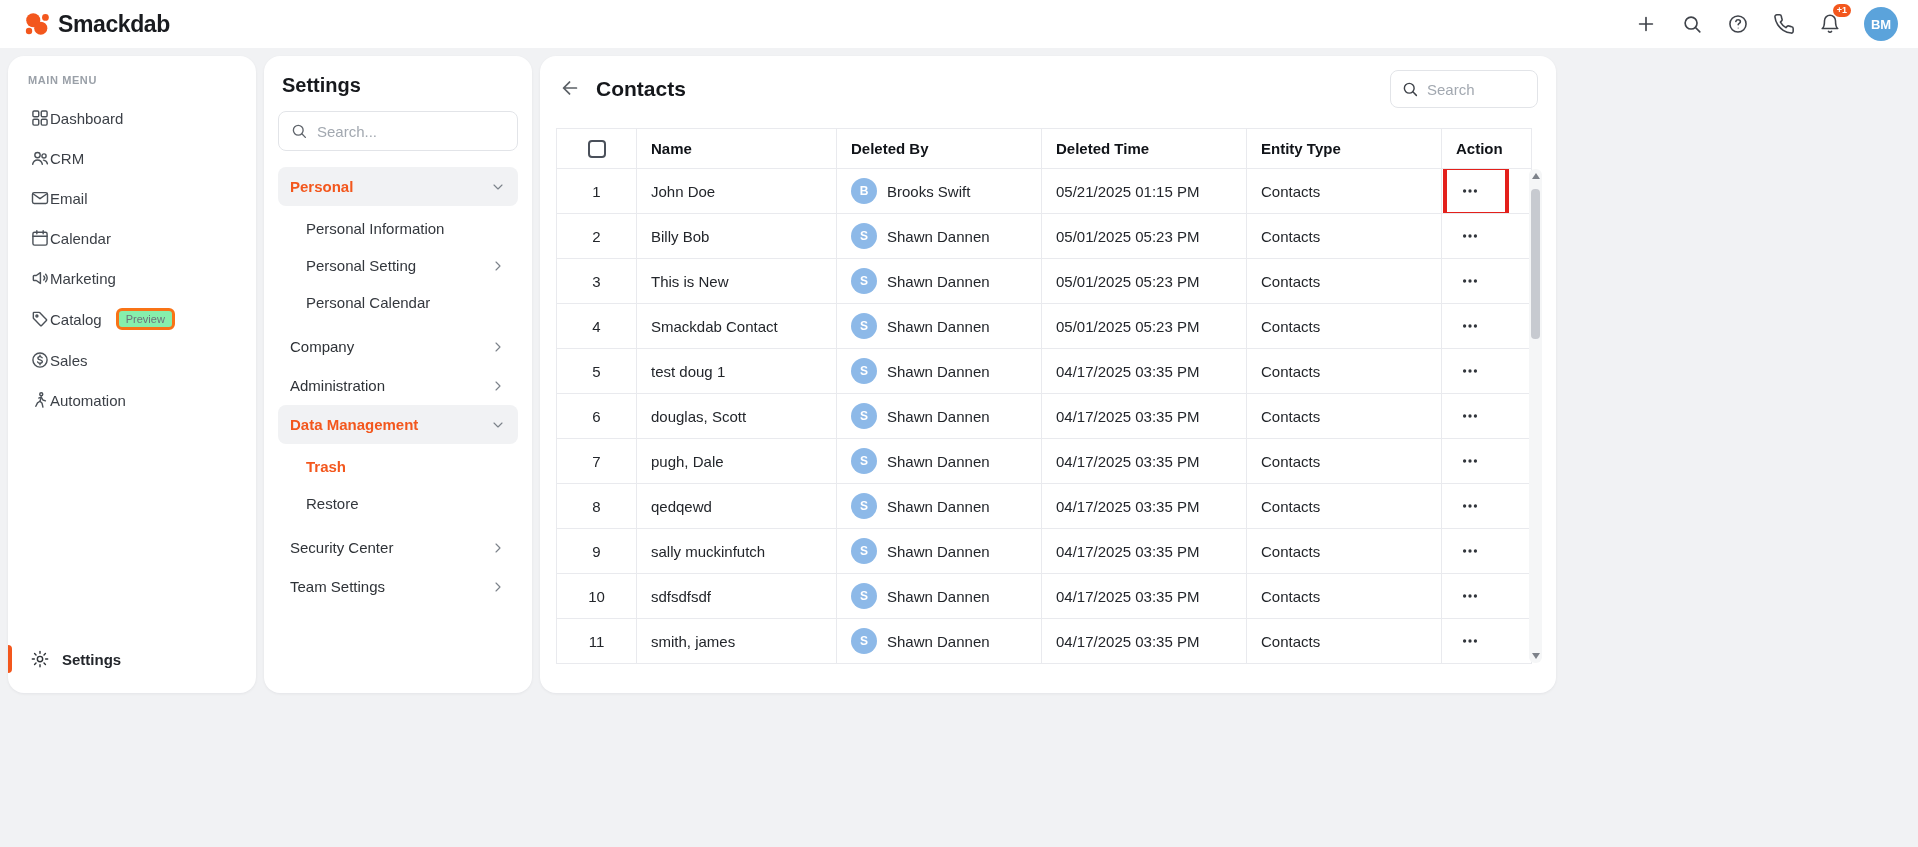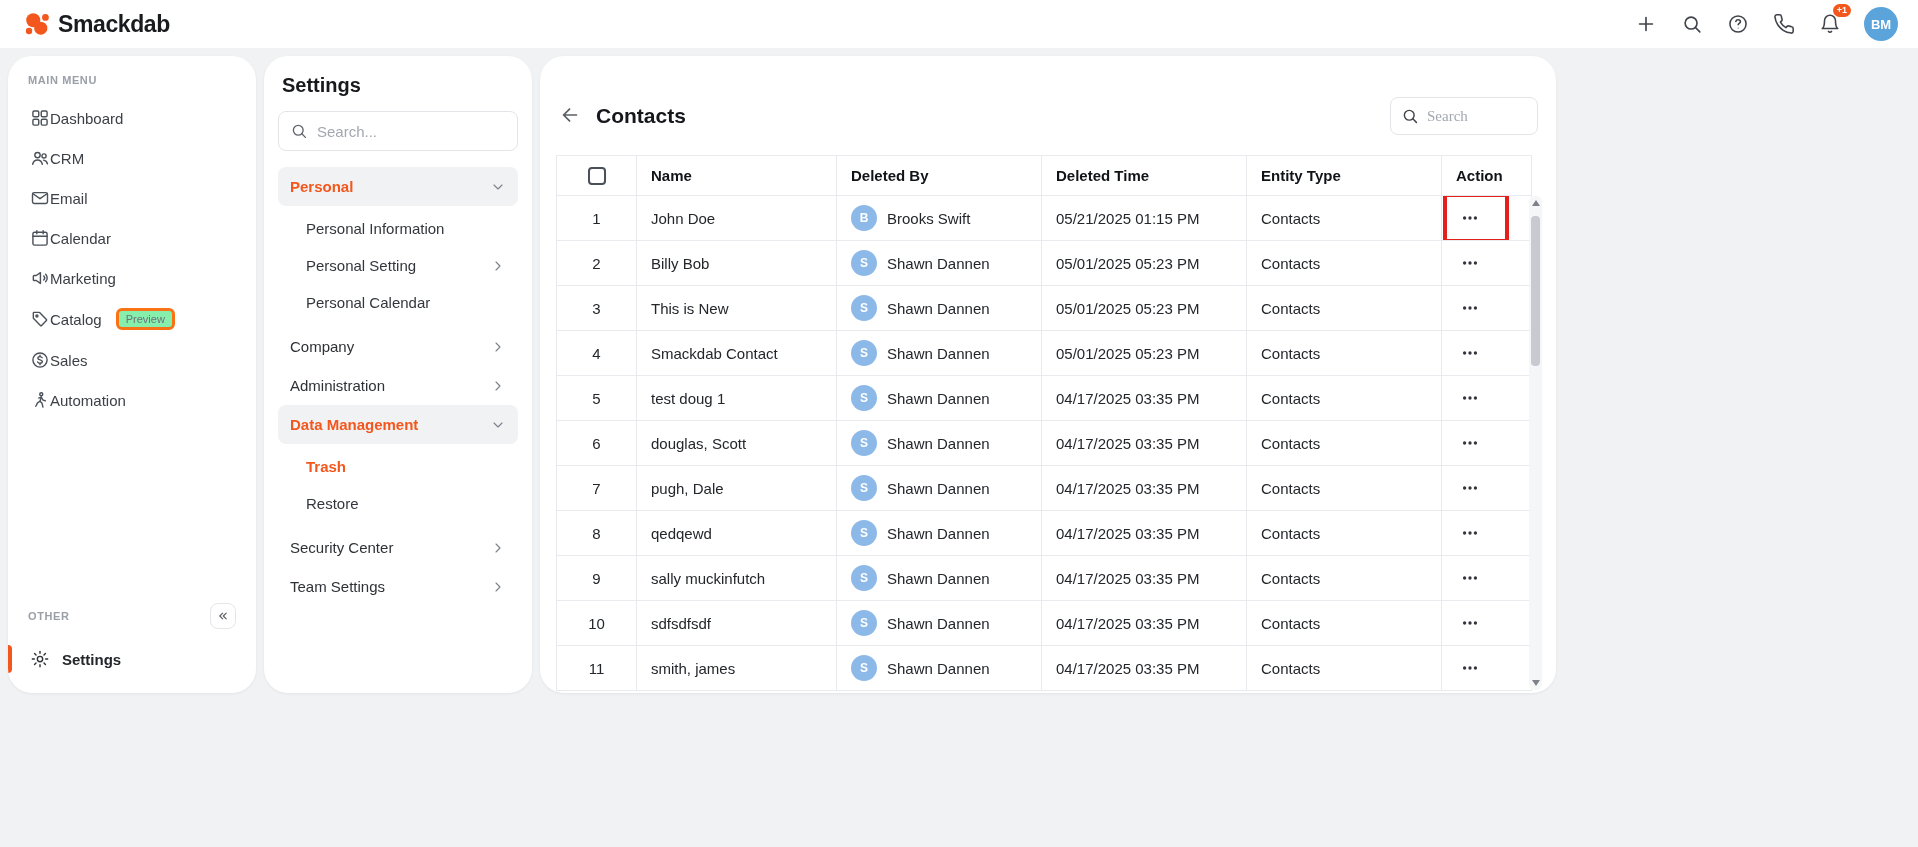--- a/index.html
+++ b/index.html
@@ -19,21 +19,21 @@
   .logo{width:30px;height:30px}
   .brand-name{font-size:23px;font-weight:800;color:#191b1f;letter-spacing:-.4px}
   .topbar-actions{display:flex;align-items:center;gap:22px}
   .icon-btn{background:none;border:0;width:24px;height:24px;color:#3f434a;cursor:pointer;position:relative;padding:0}
   .icon-btn svg{width:22px;height:22px;display:block;margin:auto}
   .badge{position:absolute;top:-8px;right:-9px;background:var(--accent);color:#fff;font-size:9px;font-weight:700;border-radius:8px;padding:2px 4px;line-height:1}
   .avatar{width:34px;height:34px;border-radius:50%;background:var(--topbar-avatar);color:#fff;display:flex;align-items:center;justify-content:center;font-size:13px;font-weight:700;cursor:pointer}
 
   
   .workspace{display:flex;gap:8px;padding:8px;height:653px;align-items:stretch}
-  .card{background:#fff;border-radius:24px;box-shadow:0 1px 3px rgba(16,24,40,.06);overflow:hidden}
+  .card{background:#fff;border-radius:16px;box-shadow:0 1px 3px rgba(16,24,40,.06);overflow:hidden}
 
   
   .menu-card{width:248px;padding:14px 12px;display:flex;flex-direction:column;flex:none}
   .section-label{font-size:11px;font-weight:700;color:#9aa0a8;letter-spacing:.6px;padding:4px 8px 12px}
   .menu-item{display:flex;align-items:center;padding:10px;border-radius:8px;font-size:15px;color:#3c4047;cursor:pointer}
   .mi-icon{width:20px;height:20px;color:#4b5158}
   .preview-badge{margin-left:14px;font-size:11px;color:#6c727b;border:3px solid #f97316;background:#86efac;border-radius:6px;padding:2px 7px;white-space:nowrap}
   .menu-bottom{margin-top:auto}
   .other-row{display:flex;align-items:center;justify-content:space-between;padding:4px 8px 10px;font-size:11px;font-weight:700;color:#9aa0a8;letter-spacing:.6px}
   .collapse-btn{width:26px;height:26px;border:1px solid #e4e6ea;background:#fff;border-radius:8px;color:#5b6066;display:flex;align-items:center;justify-content:center;cursor:pointer;padding:0}
@@ -51,28 +51,28 @@
   .search-input::placeholder{color:#a2a8b0}
   .sp-list{margin-top:16px;display:flex;flex-direction:column}
   .sp-item{display:flex;align-items:center;justify-content:space-between;padding:11px 12px;border-radius:8px;font-size:15px;color:#2e3237;cursor:pointer;margin-bottom:0}
   .sp-item.expanded{background:#f1f2f4;color:var(--accent);font-weight:600}
   .sp-chev{width:16px;height:16px;color:#7c828a}
   .sp-sub{margin:4px 0 6px 16px;display:flex;flex-direction:column}
   .sp-sub-item{display:flex;align-items:center;justify-content:space-between;padding:10px 12px;font-size:15px;color:#33373d;cursor:pointer;border-radius:8px}
   .sp-sub-item.selected{color:var(--accent);font-weight:600}
 
   
-  .content-card{width:1016px;display:flex;flex-direction:column;padding:35px 16px;position:relative;flex:none}
+  .content-card{width:1016px;display:flex;flex-direction:column;padding:8px 16px;position:relative;flex:none}
   .content-header{display:flex;align-items:center;gap:14px;padding:6px 2px 16px}
   .back-btn{background:none;border:0;width:24px;height:24px;color:#5b6066;cursor:pointer;padding:0}
   .back-btn svg{width:22px;height:22px}
   .page-title{font-size:21px;font-weight:700;color:#15171b}
   .table-search{margin-left:auto;display:flex;align-items:center;gap:8px;border:1px solid #e2e4e8;border-radius:8px;height:38px;width:148px;padding:0 10px;background:#fff}
   .table-search .icn{width:18px;height:18px;color:#3f434a}
-  .table-search input{border:0;outline:none;width:100%;font-size:15px;color:#4d7c0f;font-family:Liberation Serif, serif}
+  .table-search input{border:0;outline:none;width:100%;font-size:15px;color:#4d7c0f;font-family:Liberation Sans, sans-serif}
   .table-search input::placeholder{color:#a2a8b0}
   .table-wrap{position:relative;margin-top:4px;margin-right:8px}
   table{border-collapse:collapse;width:100%;table-layout:fixed}
   th,td{border:1px solid #e9eaee;padding:9px 14px;text-align:left;font-size:15px;overflow:hidden;white-space:nowrap}
   th{color:#101318;font-weight:700;height:40px}
   td{color:#23262b;height:41px}
   .t-center{text-align:center}
   .checkbox{width:18px;height:18px;border:2px solid #4a505a;border-radius:4px;display:inline-block;vertical-align:middle;cursor:pointer;background:#fff}
   .db-wrap{display:flex;align-items:center;gap:10px}
   .avatar-s{width:26px;height:26px;border-radius:50%;background:var(--avatar-blue);color:#fff;font-size:12px;font-weight:700;display:inline-flex;align-items:center;justify-content:center;flex:none}
@@ -226,28 +226,20 @@
               <path d="M10.5 9.7l3-1.2 2 3.5 3 1"></path>
               <path d="M13.5 8.5l-1.5 5 2.5 2.5 1 4.5"></path>
               <path d="M12 13.5l-3 2-2 4"></path>
             </svg>
           </span>
     <span class="mi-label">Automation</span>
 
   </div>
       </nav>
     <div class="menu-bottom">
-      <div class="other-row">
-        <span>OTHER</span>
-        <button class="collapse-btn">
-          <svg viewBox="0 0 24 24" fill="none" stroke="currentColor" stroke-width="2" stroke-linecap="round" stroke-linejoin="round">
-              <path d="M11.5 17l-5-5 5-5M17.5 17l-5-5 5-5"></path>
-            </svg>
-        </button>
-      </div>
       <div class="settings-row">
         <span class="icn">
           <svg viewBox="0 0 24 24" fill="none" stroke="currentColor" stroke-width="1.7" stroke-linecap="round">
               <circle cx="12" cy="12" r="3.2"></circle>
               <path d="M12 2.8v2.4M12 18.8v2.4M2.8 12h2.4M18.8 12h2.4M5.5 5.5l1.7 1.7M16.8 16.8l1.7 1.7M5.5 18.5l1.7-1.7M16.8 7.2l1.7-1.7"></path>
             </svg>
         </span>
         <span>Settings</span>
       </div>
     </div>

